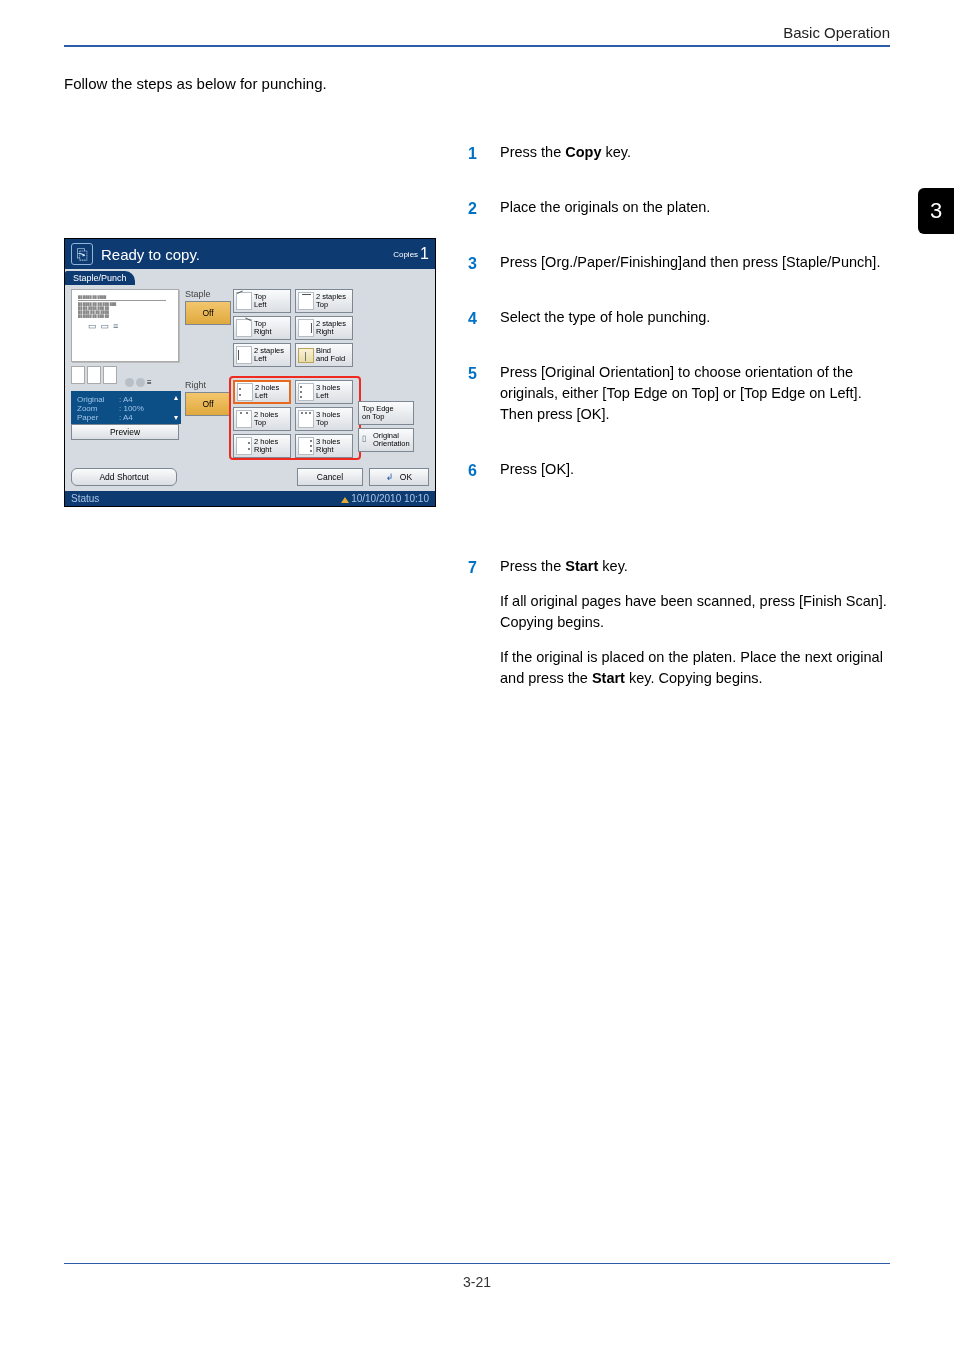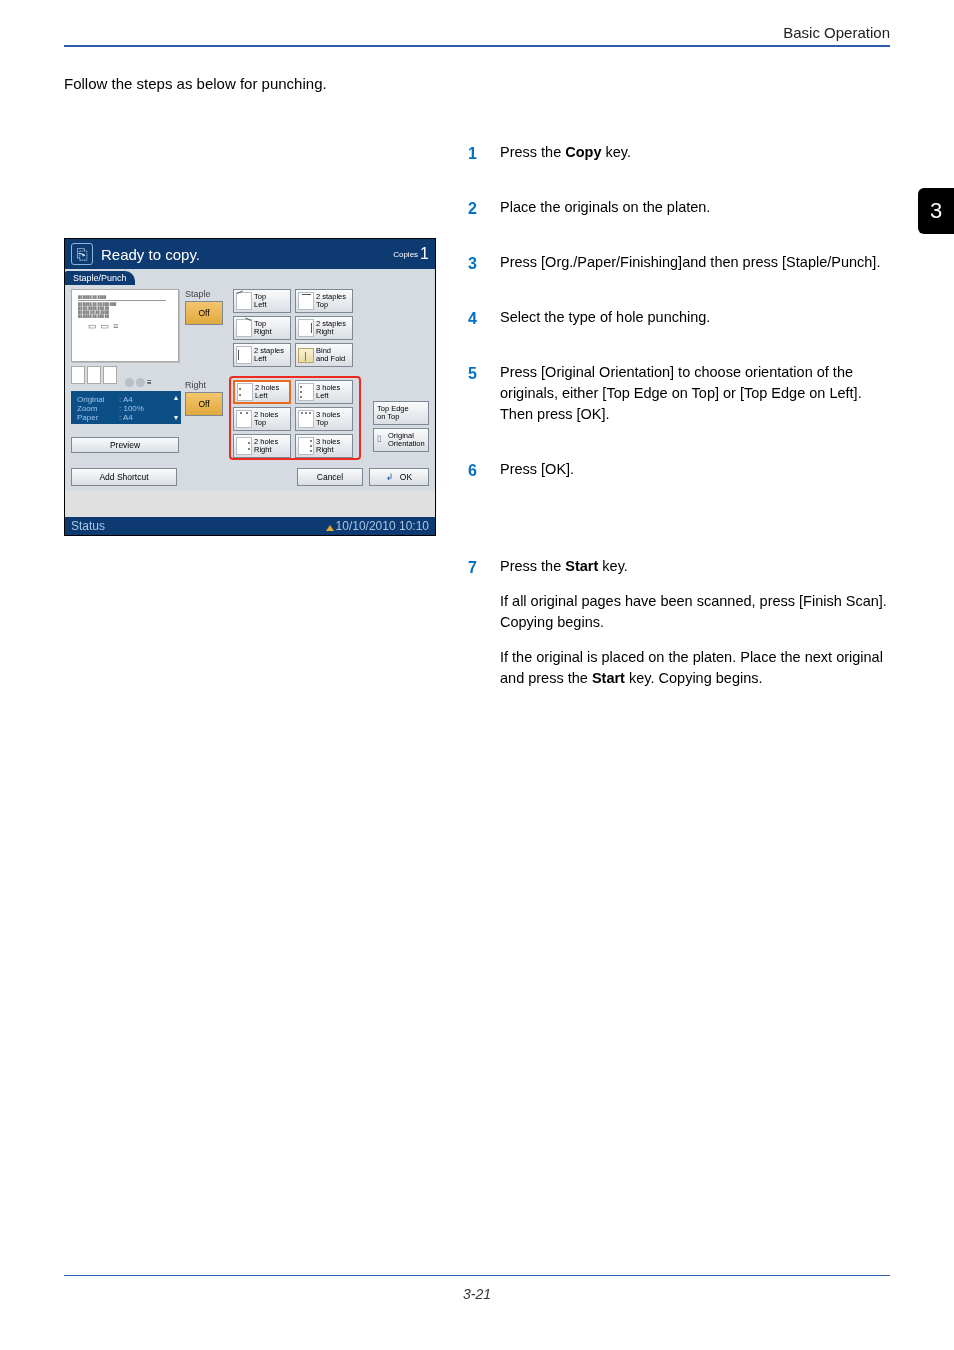--- a/index.html
+++ b/index.html
@@ -10,21 +10,21 @@
   .side-tab { position: absolute; right: 0; top: 188px; width: 36px; height: 46px; background: #000; color: #fff; border-radius: 6px 0 0 6px; font-size: 22px; display: flex; align-items: center; justify-content: center; }
   .content { display: flex; margin-top: 50px; }
   .left-col { width: 380px; flex: 0 0 380px; padding-top: 96px; }
   .right-col { flex: 1; padding-left: 24px; }
   .steps { list-style: none; }
   .steps li { margin-bottom: 20px; font-size: 14.5px; line-height: 1.45; display: flex; }
   .step-num { color: #0072c6; font-weight: bold; width: 32px; flex: 0 0 32px; font-size: 16px; }
   .step-body { flex: 1; }
   .step-body p { margin-bottom: 14px; }
   .follow { font-size: 14.5px; line-height: 1.45; }
-  .footer { position: absolute; bottom: 44px; left: 0; right: 0; text-align: center; font-style: italic; font-size: 14px; color: #333; border-top: 1px solid #2a5ca8; width: 826px; margin: 4px 64px; padding-top: 10px; }
+  .footer { position: absolute; bottom: 44px; left: 0; right: 0; text-align: center; font-size: 14px; color: #333; border-top: 1px solid #2a5ca8; width: 826px; margin: 16px 64px; padding-top: 10px; }
 
   
   .panel { width: 372px; font-size: 9px; color: #000; border: 1px solid #000; background: #e0e0e0; }
   .p-top { background: #0d3a70; color: #fff; height: 30px; display: flex; align-items: center; padding: 0 6px; }
   .p-icon { width: 22px; height: 22px; border: 1px solid #91b6de; border-radius: 3px; display: flex; align-items: center; justify-content: center; font-size: 14px; color: #cfe6ff; }
   .p-title { font-size: 15px; margin-left: 8px; flex: 1; }
   .p-copies { font-size: 8px; margin-right: 2px; }
   .p-one { font-size: 16px; }
   .p-tab { background: #0d3a70; color: #fff; padding: 2px 8px; font-size: 9px; display: inline-block; border-radius: 2px 10px 0 0; }
   .p-tabwrap { background: #d6dbe1; padding-top: 2px; }
@@ -36,29 +36,29 @@
   .pre-thumbs { display: flex; gap: 2px; margin-bottom: 3px; }
   .pre-thumb { width: 14px; height: 18px; background: #fff; border: 1px solid #aaa; }
   .pre-nav { display: flex; align-items: center; gap: 2px; font-size: 8px; margin-left: 4px; }
   .pre-nav span.disc { width: 9px; height: 9px; border-radius: 50%; background: #b9bfc7; display: inline-block; }
   .pre-meta { background: #0b4f86; color: #9fc2e8; font-size: 8px; padding: 4px 6px 2px 6px; margin-top: 4px; position: relative; }
   .pre-meta .row { display: flex; }
   .pre-meta .l { width: 42px; }
   .pre-meta .arrow { position: absolute; right: 3px; color: #fff; font-size: 8px; }
   .pre-meta .a1 { top: 2px; }
   .pre-meta .a2 { bottom: 2px; }
-  .preview-btn { background: linear-gradient(#fafbfc, #dadee3); border: 1px solid #7e8893; height: 16px; margin-top: 13px; text-align: center; line-height: 14px; font-size: 8.5px; width: 108px; }
+  .preview-btn { background: linear-gradient(#fafbfc, #dadee3); border: 1px solid #7e8893; height: 16px; margin-top: 0; text-align: center; line-height: 14px; font-size: 8.5px; width: 108px; }
 
   .grid { position: absolute; left: 120px; top: 4px; right: 6px; }
   .g-label { position: absolute; font-size: 9px; color: #444; }
   .g-staple-lbl { left: 0; top: 0; }
   .g-punch-lbl { left: 0; top: 91px; }
   .g-off1 { left: 0; top: 12px; }
   .g-off2 { left: 0; top: 103px; }
-  .g-off { width: 38px; height: 24px; background: linear-gradient(#f3c66d, #e0a93e); border: 1px solid #7e8893; text-align: center; line-height: 22px; font-size: 8.5px; }
+  .g-off { width: 46px; height: 24px; background: linear-gradient(#f3c66d, #e0a93e); border: 1px solid #7e8893; text-align: center; line-height: 22px; font-size: 8.5px; }
 
   .opt { width: 58px; height: 24px; background: linear-gradient(#fafbfc,#dadee3); border: 1px solid #7e8893; display: flex; align-items: center; padding: 1px 2px; gap: 2px; position: absolute; font-size: 7.5px; line-height: 1.05; }
   .opt .ico { width: 16px; height: 18px; background: #fff; border: 1px solid #b4bcc6; position: relative; flex: 0 0 16px; }
   .opt .txt { flex: 1; }
   .selected { border: 2px solid #e86a1f !important; }
   .dash { position: absolute; background: #555; }
   .dash.top1 { top: 1px; left: 3px; width: 5px; height: 1px; }
   .dash.top2 { top: 1px; right: 2px; width: 5px; height: 1px; }
   .dash.left1 { top: 3px; left: 1px; width: 1px; height: 5px; }
   .dash.left2 { bottom: 3px; left: 1px; width: 1px; height: 5px; }
@@ -75,32 +75,32 @@
   .s-2l { left: 48px; top: 54px; }
   .s-2t { left: 110px; top: 0; }
   .s-2r { left: 110px; top: 27px; }
   .s-bf { left: 110px; top: 54px; }
   
   .punch-area { position: absolute; left: 44px; top: 87px; width: 132px; height: 84px; border: 2px solid #ef2a20; border-radius: 4px; padding: 2px; }
   .p-2l { left: 48px; top: 91px; } .p-3l { left: 110px; top: 91px; }
   .p-2t { left: 48px; top: 118px; } .p-3t { left: 110px; top: 118px; }
   .p-2r { left: 48px; top: 145px; } .p-3r { left: 110px; top: 145px; }
 
-  .rightbtns { position: absolute; right: 0; top: 112px; padding-left: 34px; }
+  .rightbtns { position: absolute; right: 15px; top: 112px; padding-left: 34px; }
   .rbtn { width: 56px; height: 24px; background: linear-gradient(#fafbfc,#dadee3); border: 1px solid #7e8893; font-size: 7.5px; line-height: 1.05; padding: 2px 3px; margin-bottom: 3px; display: flex; align-items: center; }
   .rbtn .ri { width: 8px; height: 10px; margin-right: 3px; font-size: 8px; color: #5a6d82; }
 
   .p-bot { background: #d6dbe1; padding: 3px 6px 5px 6px; display: flex; align-items: center; gap: 6px; }
   .btn2 { height: 18px; background: linear-gradient(#fafbfc,#dadee3); border: 1px solid #7e8893; font-size: 8.5px; display: flex; align-items: center; justify-content: center; }
-  .b-shortcut { width: 106px; }
+  .b-shortcut { width: 106px; border-radius: 6px; }
   .b-spacer { flex: 1; }
   .b-cancel { width: 66px; }
   .b-ok { width: 60px; }
   .b-okicon { width: 14px; font-size: 9px; color: #1d55a0; }
-  .p-status { background: #0d3a70; color: #a9c6e8; font-size: 12px; padding: 2px 6px; display: flex; margin-top: 26px; }
+  .p-status { background: #0d3a70; color: #a9c6e8; font-size: 10px; padding: 2px 6px; display: flex; }
   .p-status .r { margin-left: auto; }
   .p-status .tri { display:inline-block; width:0; height:0; border-left:4px solid transparent; border-right:4px solid transparent; border-bottom:6px solid #e2aa30; margin-right:2px; position: relative; top: 1px; }
 </style>
 </head>
 <body>
 
 <div class="page">
   <div class="hdr">Basic Operation</div>
   <div class="side-tab">3</div>
 

